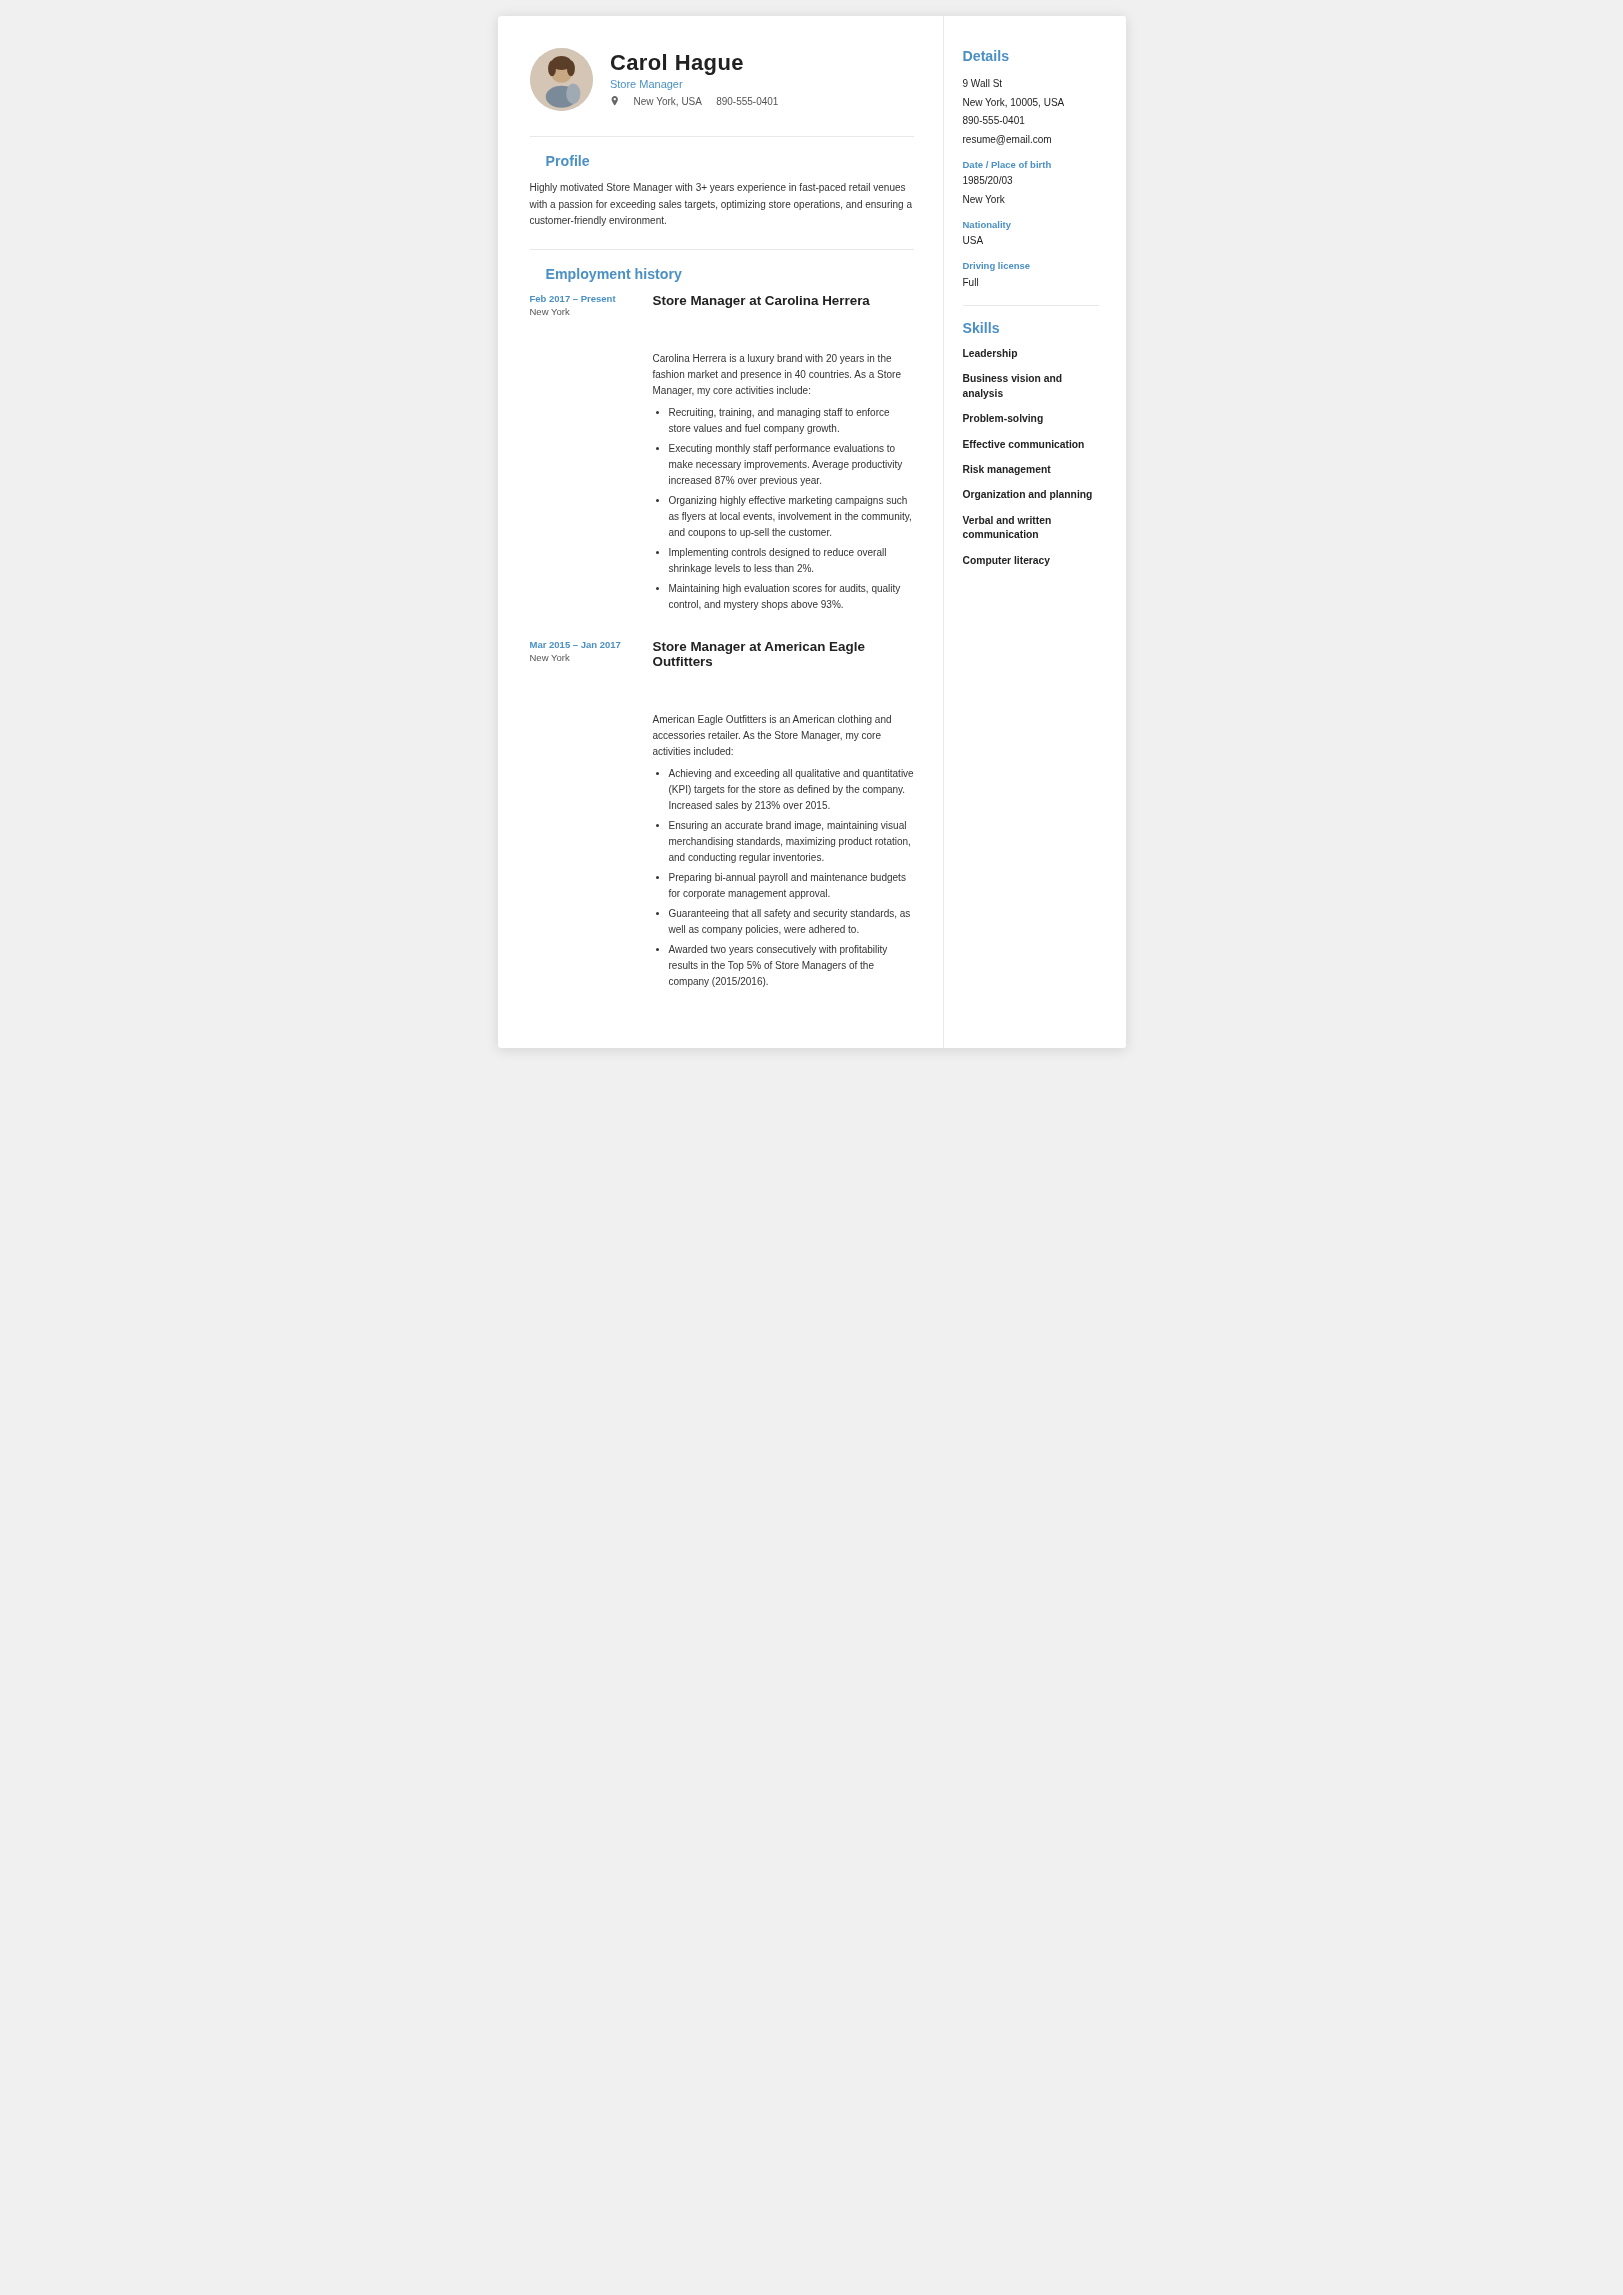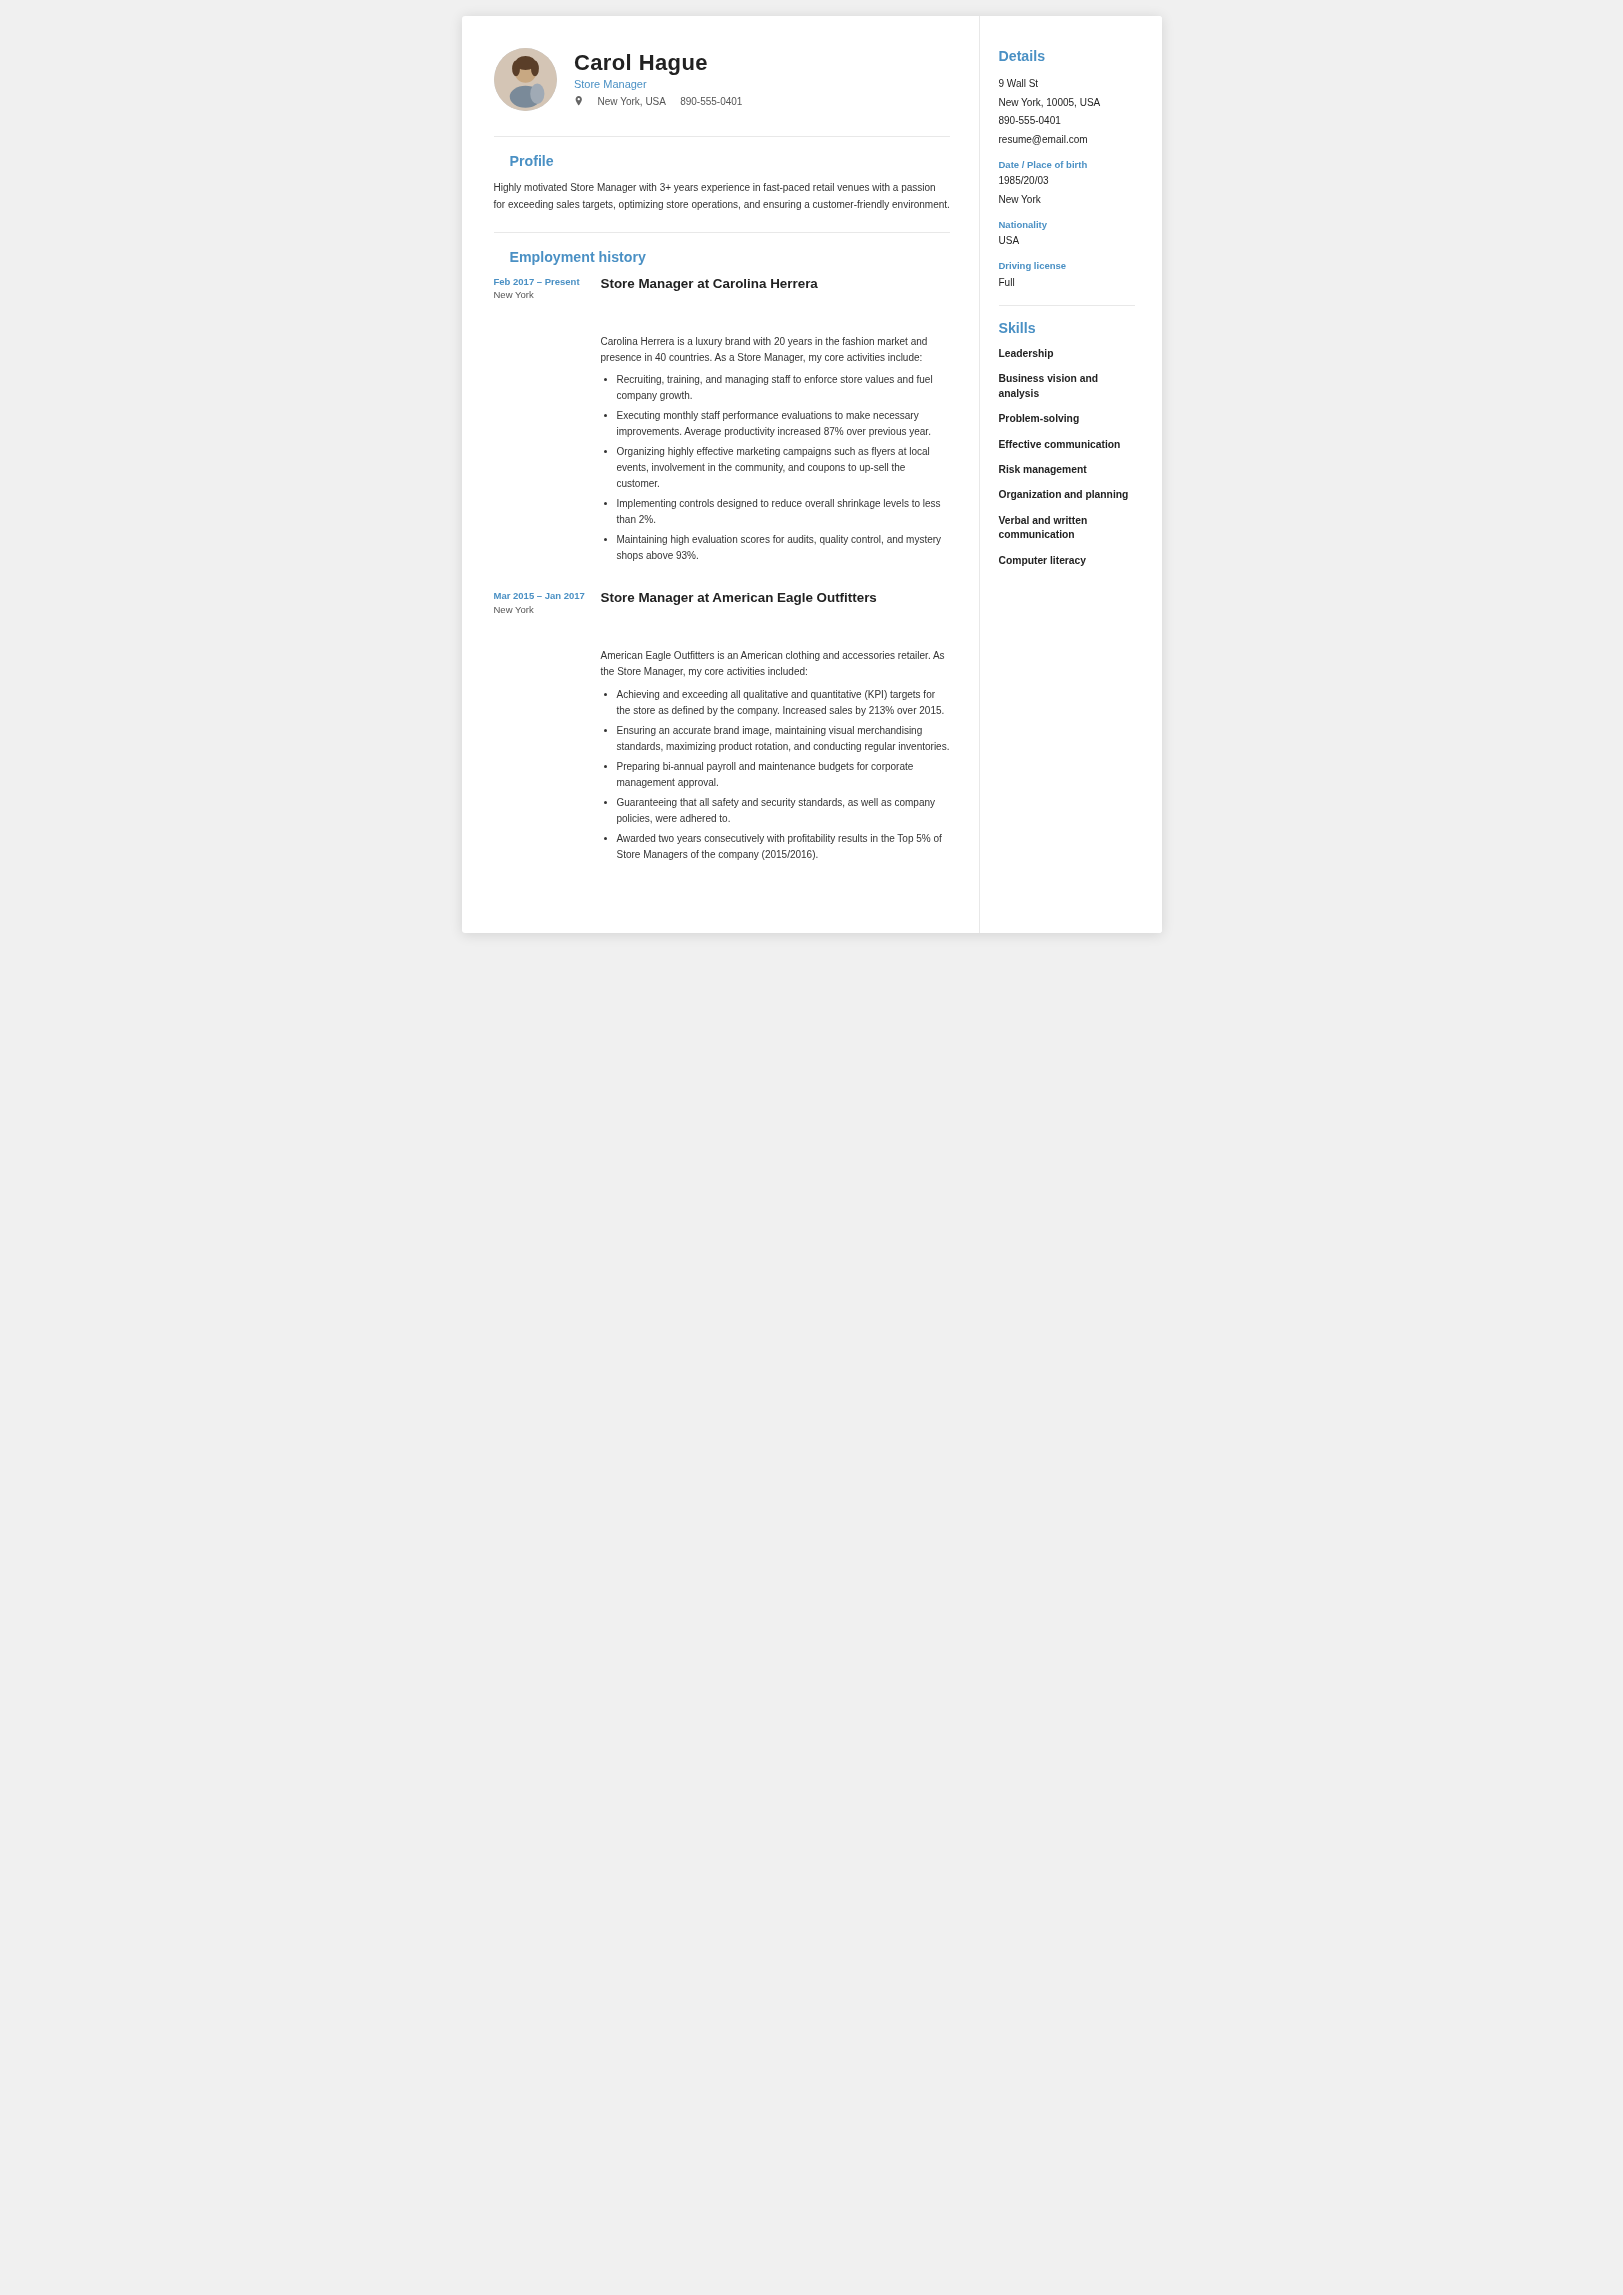--- a/index.html
+++ b/index.html
@@ -5,21 +5,21 @@
     * { margin: 0; padding: 0; box-sizing: border-box; }
     body {
       font-family: 'Georgia', 'Times New Roman', serif;
       background: #f0f0f0;
       display: flex;
       justify-content: center;
       padding: 16px;
     }
     .resume-container {
       background: #ffffff;
-      width: 700px;
+      width: 628px;
       min-height: 917px;
       display: flex;
       flex-direction: row;
       box-shadow: 0 1.6px 12.6px rgba(0,0,0,0.12);
       border-radius: 3.2px;
       overflow: hidden;
     }
     
     .main-content {
       flex: 1;
@@ -91,20 +91,21 @@
     
     .profile-text {
       font-size: 10px;
       color: #333;
       line-height: 1.65;
       font-family: 'Arial', sans-serif;
     }
     
     .employment-entry {
       display: flex;
+      gap: 16px;
       margin-bottom: 22px;
     }
     .entry-date {
       min-width: 107px;
       flex-shrink: 0;
     }
     .date-range {
       font-size: 9.5px;
       color: #4a90c4;
       font-family: 'Arial', sans-serif;

